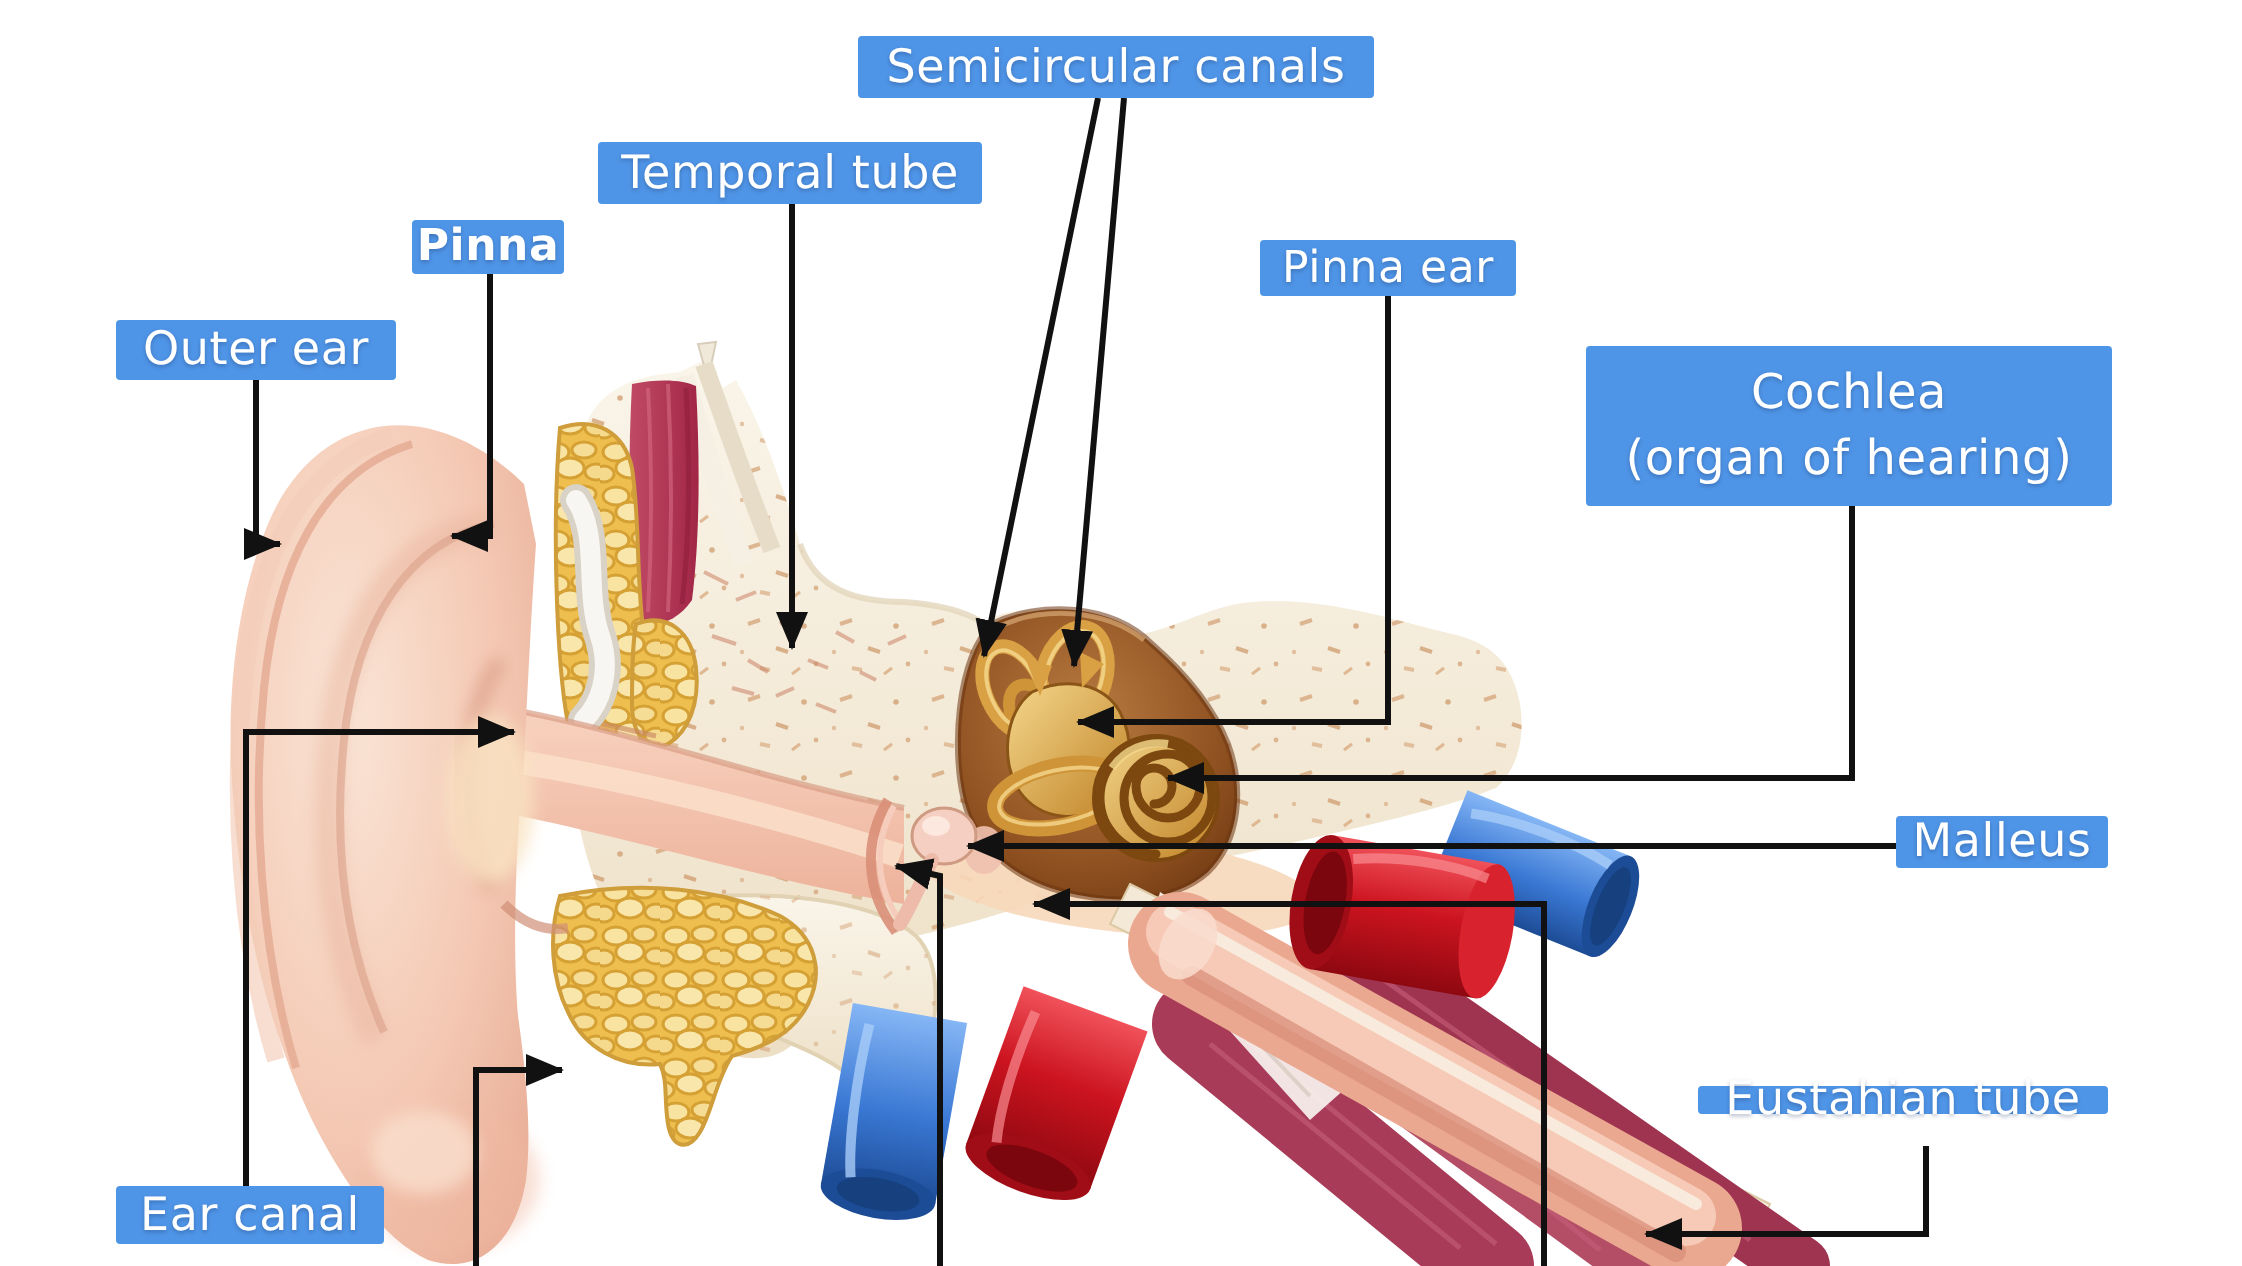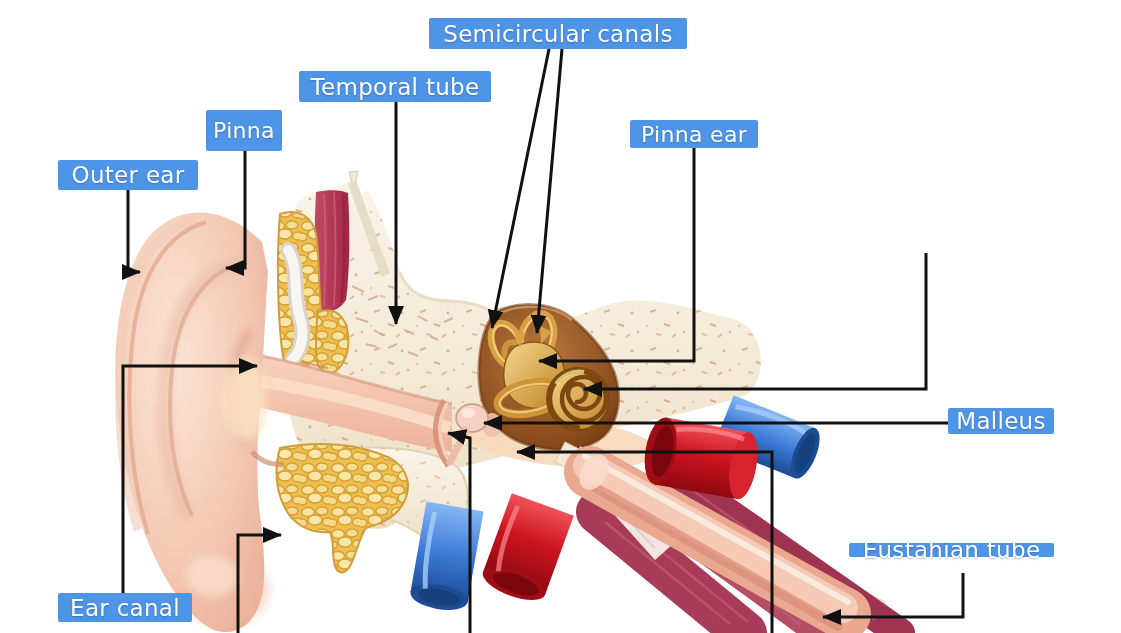--- a/index.html
+++ b/index.html
@@ -10,21 +10,21 @@
   .stage svg { position:absolute; left:0; top:0; }
   .label {
     position:absolute; box-sizing:border-box;
     background:#4f95e7; color:#ffffff;
     display:flex; align-items:center; justify-content:center; text-align:left;
     text-shadow:0 1px 2px rgba(25,50,95,.35);
     border-radius:2px; white-space:nowrap; z-index:5; letter-spacing:.3px;
   }
   #label-semicircular { left:429px; top:18px;  width:258px; height:31px; font-size:23px; }
   #label-temporal     { left:299px; top:71px;  width:192px; height:31px; font-size:23px; }
-  #label-pinna        { left:206px; top:110px; width:76px;  height:41px; font-size:22px; }
+  #label-pinna        { left:206px; top:110px; width:76px;  height:27px; font-size:22px;font-weight:bold; }
   #label-outer        { left:58px;  top:160px; width:140px; height:30px; font-size:23px; }
   #label-inner        { left:630px; top:120px; width:128px; height:28px; font-size:22px; }
   #label-cochlea      { left:793px; top:173px; width:263px; height:80px; font-size:24px;
                         line-height:33px; flex-direction:column; }
   #label-malleus      { left:948px; top:408px; width:106px; height:26px; font-size:23px; }
   #label-eustachian   { left:849px; top:543px; width:205px; height:14px; font-size:23px; }
   #label-earcanal     { left:58px;  top:593px; width:134px; height:29px; font-size:23px; }
 </style>
 </head>
 <body>
@@ -366,17 +366,21 @@
     <path d="M 238,633 L 238,535 L 281,535" marker-end="url(#arw)"></path>
     <path d="M 470,633 L 470,438 L 448,433" marker-end="url(#arw)"></path>
   </g>
 </svg>
 
 <div class="label" id="label-semicircular">Semicircular canals</div>
 <div class="label" id="label-temporal">Temporal tube</div>
 <div class="label" id="label-pinna">Pinna</div>
 <div class="label" id="label-outer">Outer ear</div>
 <div class="label" id="label-inner">Pinna ear</div>
+<div class="label" id="label-cochlea">
+  <span>Cochlea</span>
+  <span>(organ of hearing)</span>
+</div>
 <div class="label" id="label-malleus">Malleus</div>
 <div class="label" id="label-eustachian">Eustahian tube</div>
 <div class="label" id="label-earcanal">Ear canal</div>
 
 </div>
 
 </body></html>

